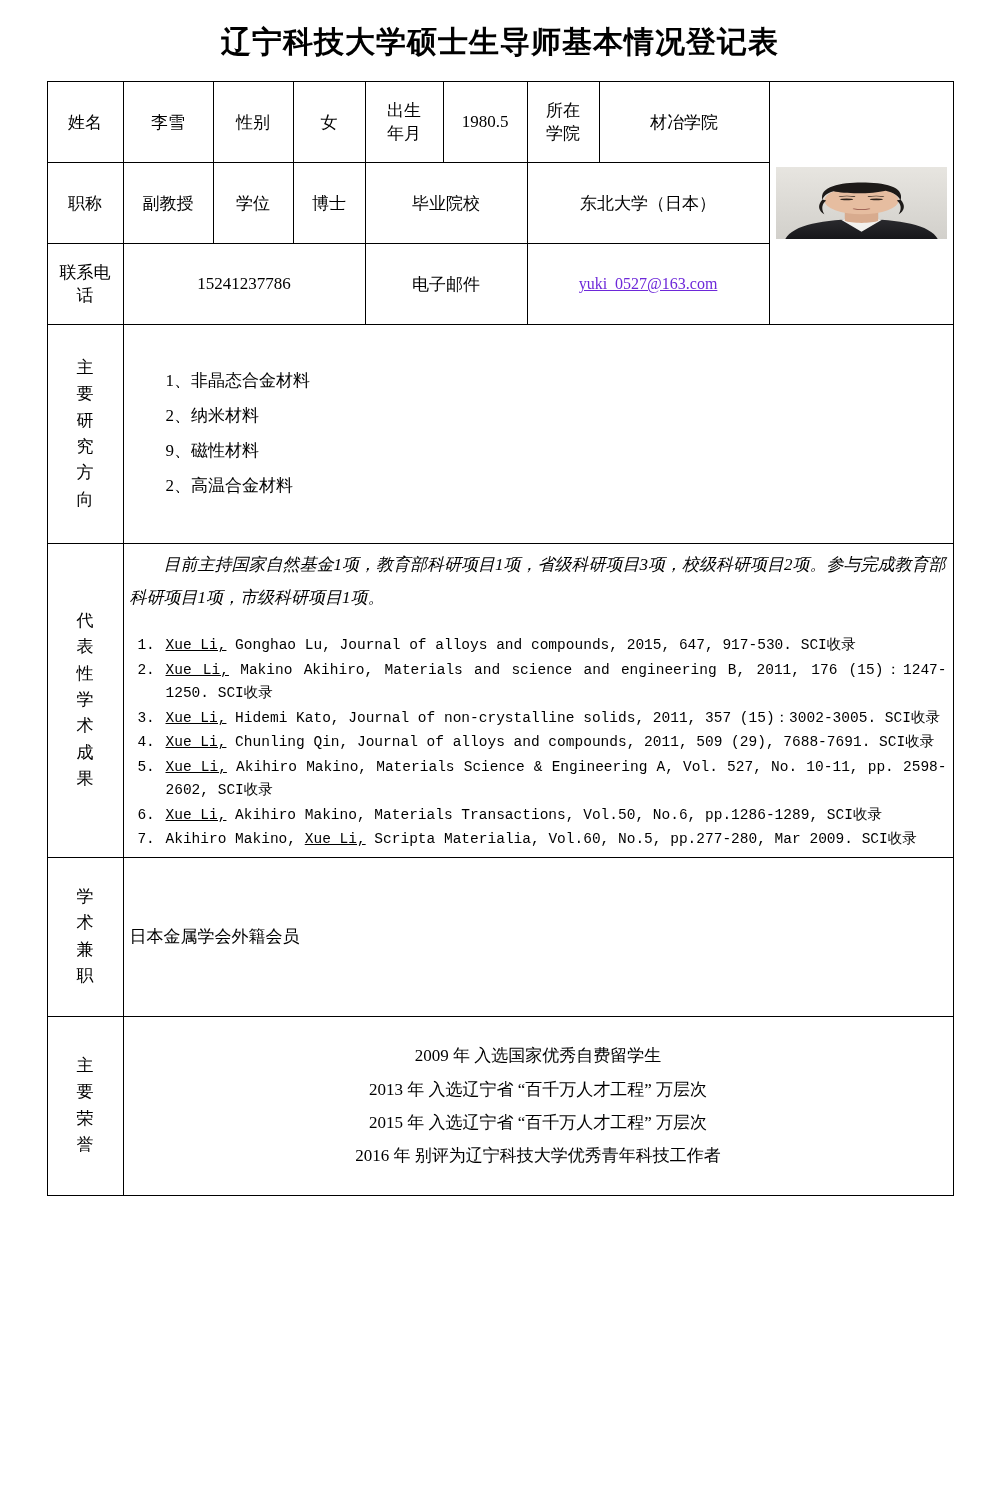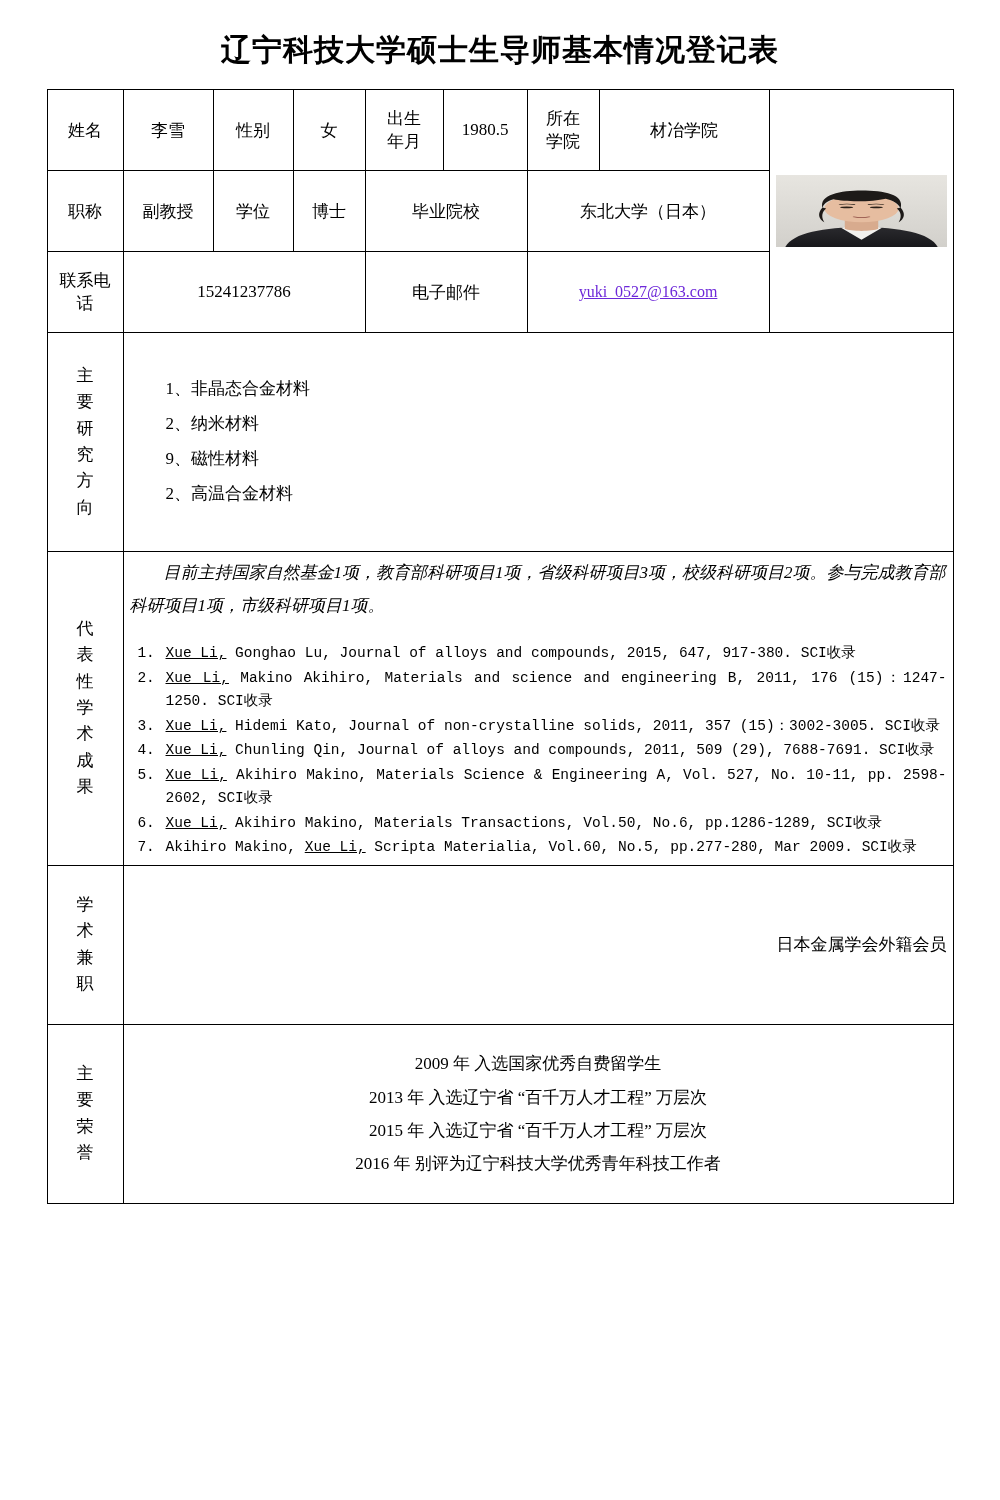--- a/index.html
+++ b/index.html
@@ -13,21 +13,21 @@
     font-family: "Liberation Serif", "DejaVu Serif", serif;
     color: #000000;
     position: relative;
     overflow: hidden;
   }
   .page {
     width: 1000px;
     height: 1500px;
     position: relative;
     box-sizing: border-box;
-    padding: 8px;
+    padding: 0;
   }
   .doc-title {
     text-align: center;
     font-family: "Liberation Sans", "DejaVu Sans", sans-serif;
     font-weight: bold;
     font-size: 30px;
     letter-spacing: 1px;
     padding-top: 22px;
     padding-bottom: 18px;
   }
@@ -115,21 +115,20 @@
     padding-left: 2px;
   }
   ol.pubs li .u {
     text-decoration: underline;
   }
   .part-cell {
     vertical-align: top;
     padding: 18px 10px 10px 16px;
     height: 150px;
     font-size: 17px;
-    text-align: right;
   }
   .honor-cell {
     vertical-align: top;
     padding: 16px 10px 14px 16px;
     height: 170px;
     text-align: center;
   }
   .honor-cell div {
     line-height: 1.95;
     font-size: 17px;
@@ -250,21 +249,21 @@
         <span>表</span>
         <span>性</span>
         <span>学</span>
         <span>术</span>
         <span>成</span>
         <span>果</span>
       </td>
       <td class="ach-cell" colspan="8">
         <div class="ach-intro">目前主持国家自然基金1项，教育部科研项目1项，省级科研项目3项，校级科研项目2项。参与完成教育部科研项目1项，市级科研项目1项。</div>
         <ol class="pubs">
-          <li><span class="u">Xue Li,</span><span> Gonghao Lu, Journal of alloys and compounds, 2015, 647, 917-380. SCI收录</span></li>
+          <li><span class="u">Xue Li,</span><span> Gonghao Lu, Journal of alloys and compounds, 2015, 647, 917-530. SCI收录</span></li>
           <li><span class="u">Xue Li,</span><span> Makino Akihiro, Materials and science and engineering B, 2011, 176 (15)：1247-1250. SCI收录</span></li>
           <li><span class="u">Xue Li,</span><span> Hidemi Kato, Journal of non-crystalline solids, 2011,  357 (15)：3002-3005. SCI收录</span></li>
           <li><span class="u">Xue Li,</span><span> Chunling Qin, Journal of alloys and compounds, 2011, 509 (29), 7688-7691. SCI收录</span></li>
           <li><span class="u">Xue Li,</span><span> Akihiro Makino, Materials Science &amp; Engineering A, Vol. 527, No. 10-11, pp. 2598-2602, SCI收录</span></li>
           <li><span class="u">Xue Li,</span><span> Akihiro Makino, Materials Transactions, Vol.50, No.6, pp.1286-1289, SCI收录</span></li>
           <li><span>Akihiro Makino, </span><span class="u">Xue Li,</span><span> Scripta Materialia, Vol.60, No.5, pp.277-280, Mar 2009. SCI收录</span></li>
         </ol>
       </td>
     </tr>
 

